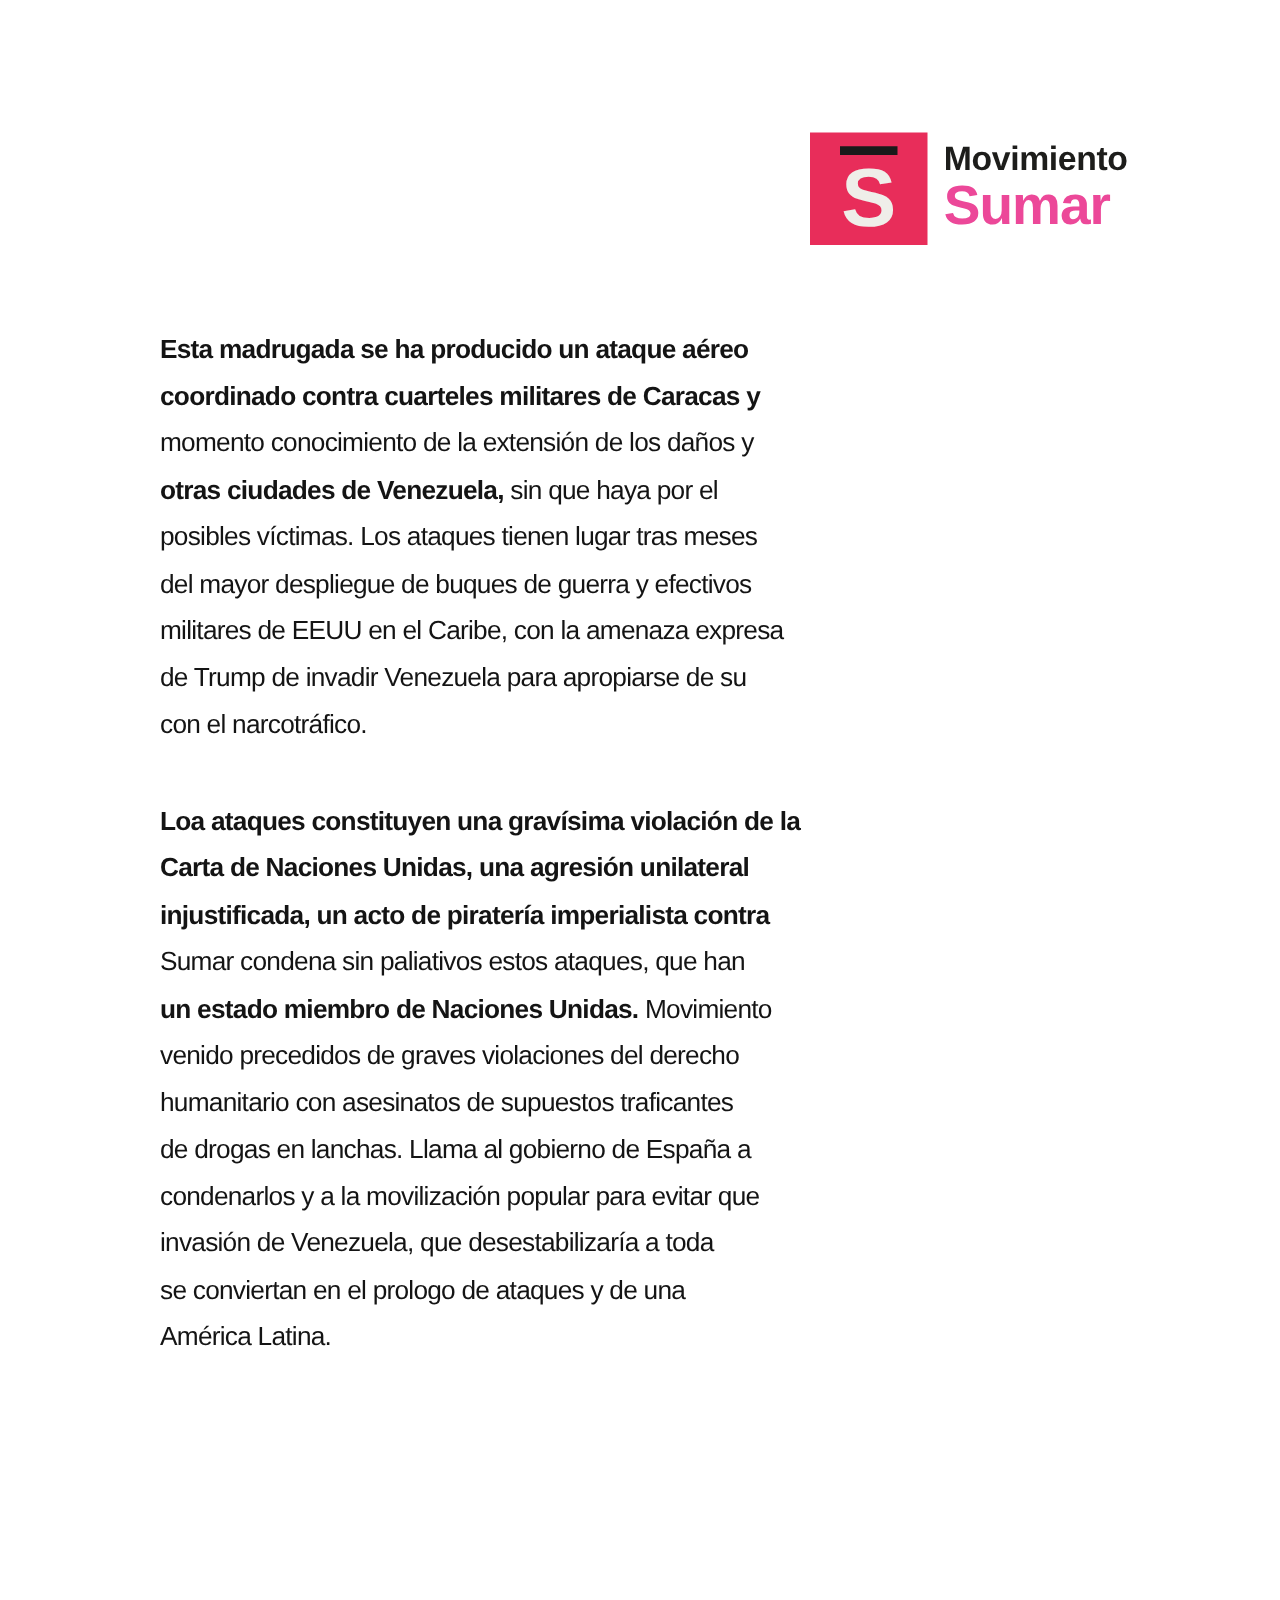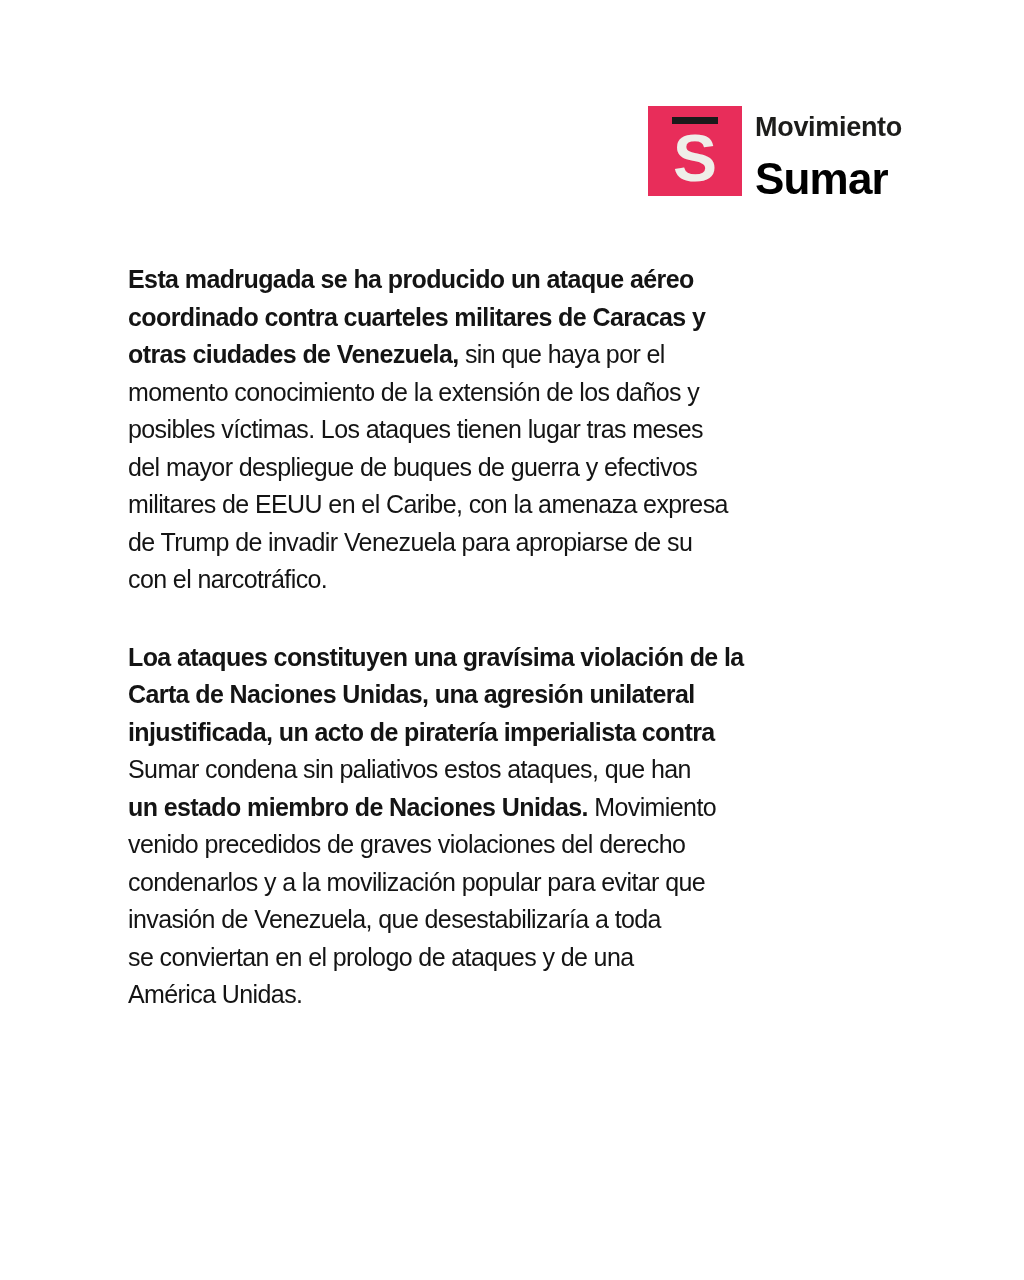--- a/index.html
+++ b/index.html
@@ -59,38 +59,38 @@
     font-weight: bold;
     font-size: 27px;
     line-height: 30px;
     color: #1D1D1B;
     letter-spacing: -0.3px;
   }
   .brand-line2 {
     font-weight: bold;
     font-size: 44px;
     line-height: 46px;
-    color: #000000;
+    color: #ec4899;
     letter-spacing: -0.8px;
-    margin-top: 14px;
+    margin-top: 0px;
   }
 
   
   .statement-body {
     position: absolute;
     left: 128px;
     top: 261px;
     width: 820px;
     color: #141414;
   }
   .paragraph {
     margin: 0 0 40px 0;
   }
   .text-line {
-    font-size: 25px;
+    font-size: 21px;
     line-height: 37.5px;
     letter-spacing: -0.6px;
     white-space: nowrap;
   }
   .text-line .b { font-weight: bold; }
   .text-line .r { font-weight: normal; }
 </style>
 </head>
 <body>
 
@@ -105,35 +105,37 @@
       <div class="brand-line1">Movimiento</div>
       <div class="brand-line2">Sumar</div>
     </div>
   </header>
 
   <main class="statement-body">
 
   <div class="paragraph">
         <div class="text-line"><span class="b">Esta madrugada se ha producido un ataque aéreo</span></div>
         <div class="text-line"><span class="b">coordinado contra cuarteles militares de Caracas y</span></div>
+        <div class="text-line"><span class="r">momento conocimiento de la extensión de los daños y</span></div>
         <div class="text-line"><span class="b">otras ciudades de Venezuela,</span><span class="r"> sin que haya por el</span></div>
-        <div class="text-line"><span class="r">momento conocimiento de la extensión de los daños y</span></div>
         <div class="text-line"><span class="r">posibles víctimas. Los ataques tienen lugar tras meses</span></div>
         <div class="text-line"><span class="r">del mayor despliegue de buques de guerra y efectivos</span></div>
         <div class="text-line"><span class="r">militares de EEUU en el Caribe, con la amenaza expresa</span></div>
         <div class="text-line"><span class="r">de Trump de invadir Venezuela para apropiarse de su</span></div>
         <div class="text-line"><span class="r">con el narcotráfico.</span></div>
       </div>
       <div class="paragraph">
         <div class="text-line"><span class="b">Loa ataques constituyen una gravísima violación de la</span></div>
         <div class="text-line"><span class="b">Carta de Naciones Unidas, una agresión unilateral</span></div>
         <div class="text-line"><span class="b">injustificada, un acto de piratería imperialista contra</span></div>
         <div class="text-line"><span class="r">Sumar condena sin paliativos estos ataques, que han</span></div>
         <div class="text-line"><span class="b">un estado miembro de Naciones Unidas.</span><span class="r"> Movimiento</span></div>
         <div class="text-line"><span class="r">venido precedidos de graves violaciones del derecho</span></div>
+        <div class="text-line"><span class="r">humanitario con asesinatos de supuestos traficantes</span></div>
+        <div class="text-line"><span class="r">de drogas en lanchas. Llama al gobierno de España a</span></div>
         <div class="text-line"><span class="r">condenarlos y a la movilización popular para evitar que</span></div>
         <div class="text-line"><span class="r">invasión de Venezuela, que desestabilizaría a toda</span></div>
         <div class="text-line"><span class="r">se conviertan en el prologo de ataques y de una</span></div>
-        <div class="text-line"><span class="r">América Unidas.</span></div>
+        <div class="text-line"><span class="r">América Latina.</span></div>
       </div>
     </main>
 
 </div>
 
 </body></html>

